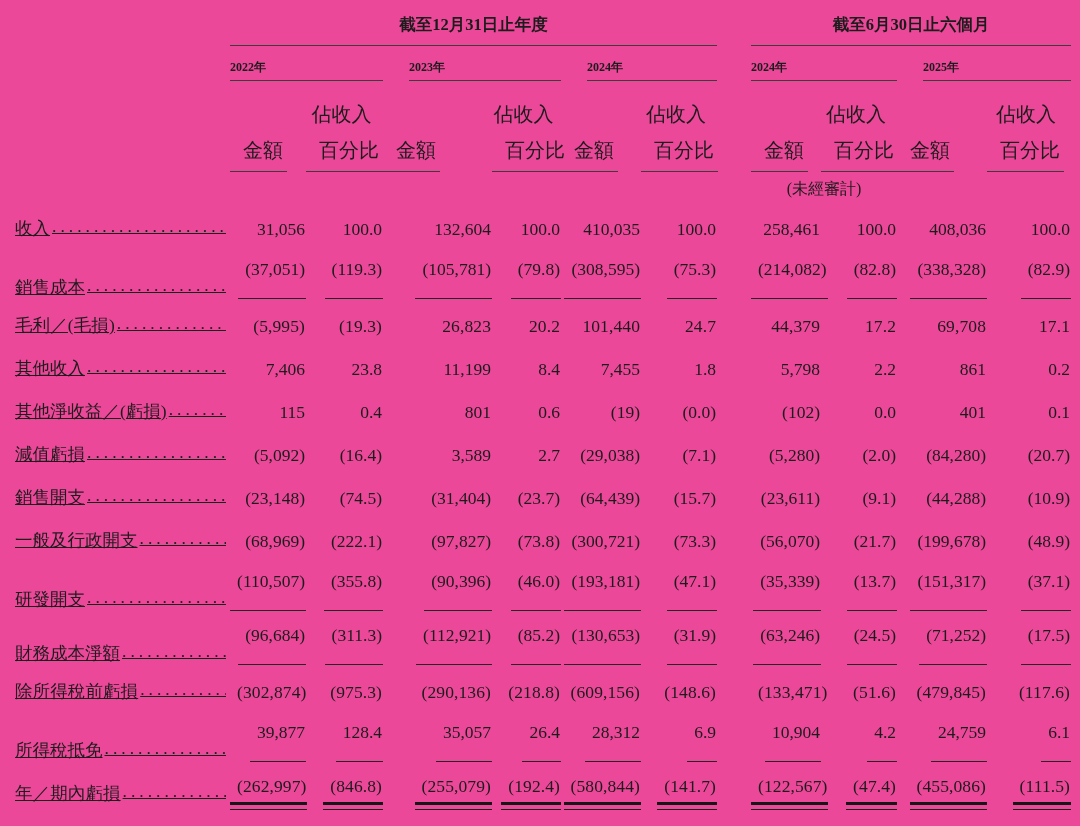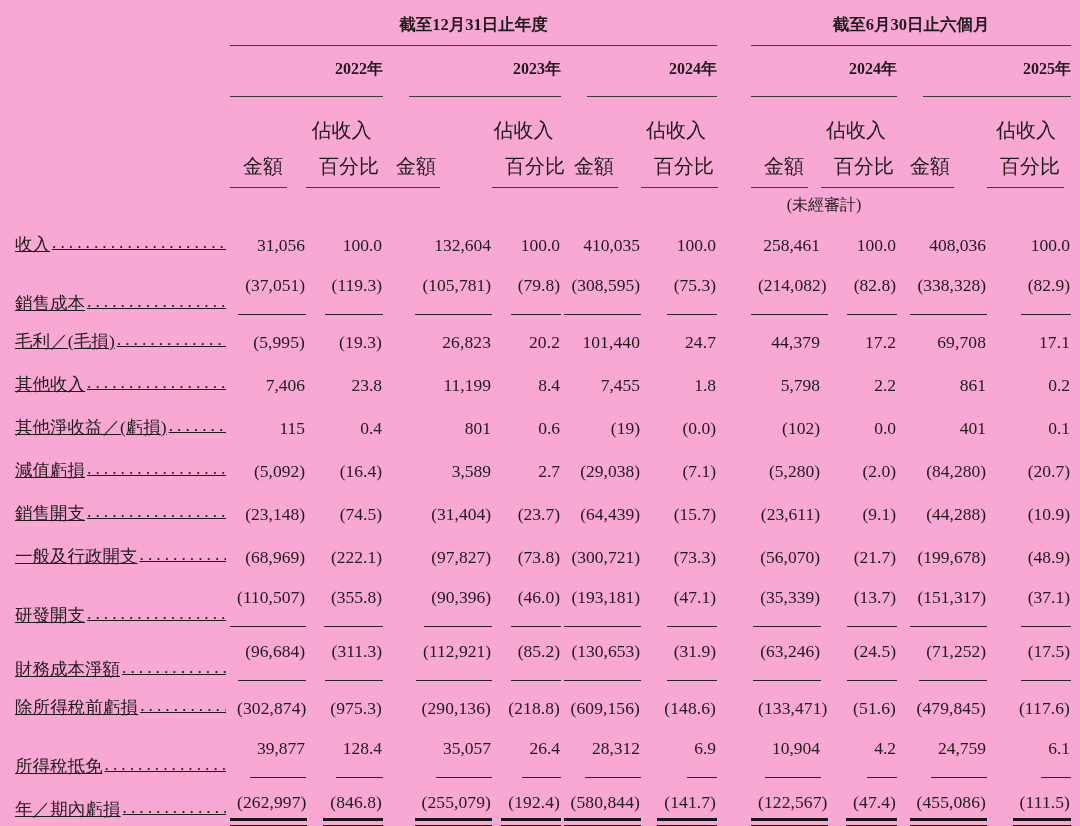--- a/index.html
+++ b/index.html
@@ -1,20 +1,20 @@
 <!DOCTYPE html>
 <html><head>
 <meta charset="utf-8">
 <style>
   html, body { margin: 0; padding: 0; background: #ffffff; }
   .page {
     position: relative;
     width: 1080px;
     height: 826px;
-    background: #f9a8d4;
+    background: #ec4899;
     overflow: hidden;
     font-family: "Liberation Serif", "DejaVu Serif", serif;
     color: #1c1c1c;
   }
   table.fin {
     border-collapse: collapse;
     table-layout: fixed;
     width: 1056px;
     margin: 6px 0 0 15px;
   }
@@ -24,23 +24,23 @@
   th.grp {
     font-weight: bold;
     font-size: 16.5px;
     text-align: center;
     padding: 8px 0 9px 0;
     border-bottom: 1.5px solid #3c3c3c;
   }
   .yrow th { padding-top: 13px; }
   .yline {
     font-weight: bold;
-    font-size: 16px;
-    text-align: right;
-    padding-bottom: 16px;
+    font-size: 12px;
+    text-align: left;
+    padding-bottom: 4px;
     border-bottom: 1.5px solid #3c3c3c;
   }
   .yline.ind { margin-left: 26px; }
   .subrow th { text-align: center; font-weight: normal; font-size: 20px; padding: 20px 6px 0 0; }
   .hdr2 th { text-align: left; font-weight: normal; font-size: 20px; padding-top: 9px; }
   .hrule {
     display: inline-block;
     border-bottom: 1.5px solid #3c3c3c;
     padding: 0 4px 7px 13px;
   }

